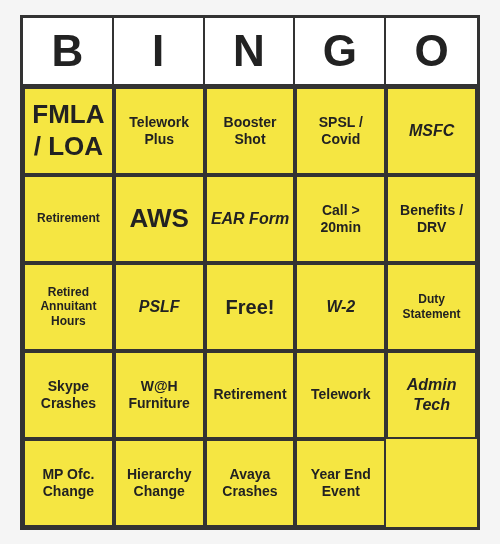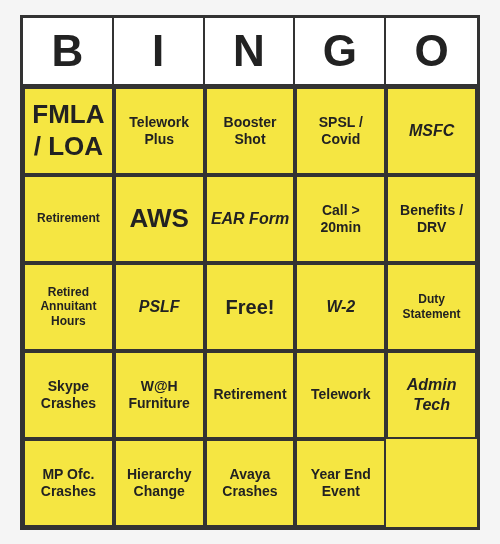--- a/index.html
+++ b/index.html
@@ -91,18 +91,18 @@
       <div class="bingo-cell small-text">Retired Annuitant Hours</div>
       <div class="bingo-cell large-text">PSLF</div>
       <div class="bingo-cell free">Free!</div>
       <div class="bingo-cell large-text">W-2</div>
       <div class="bingo-cell small-text">Duty Statement</div>
       <div class="bingo-cell">Skype Crashes</div>
       <div class="bingo-cell">W@H Furniture</div>
       <div class="bingo-cell">Retirement</div>
       <div class="bingo-cell">Telework</div>
       <div class="bingo-cell large-text">Admin Tech</div>
-      <div class="bingo-cell">MP Ofc. Crashes</div>
+      <div class="bingo-cell">MP Ofc. Change</div>
       <div class="bingo-cell">Hierarchy Change</div>
       <div class="bingo-cell">Avaya Crashes</div>
       <div class="bingo-cell">Year End Event</div>
     </div>
 </div>
 
 </body></html>

